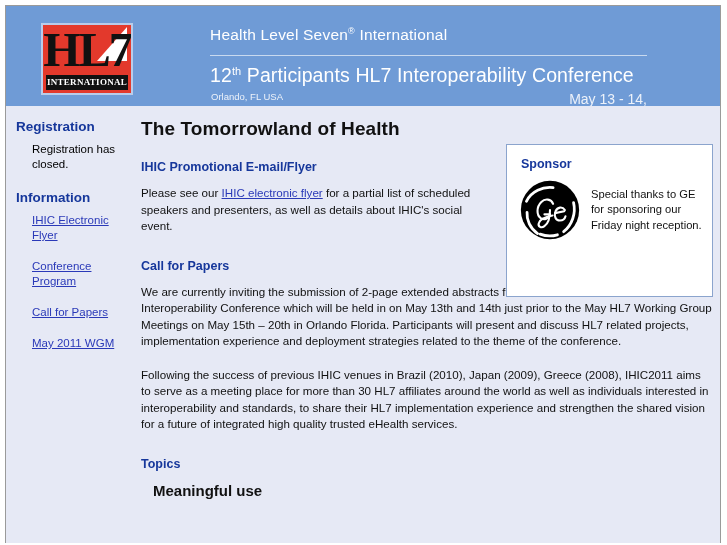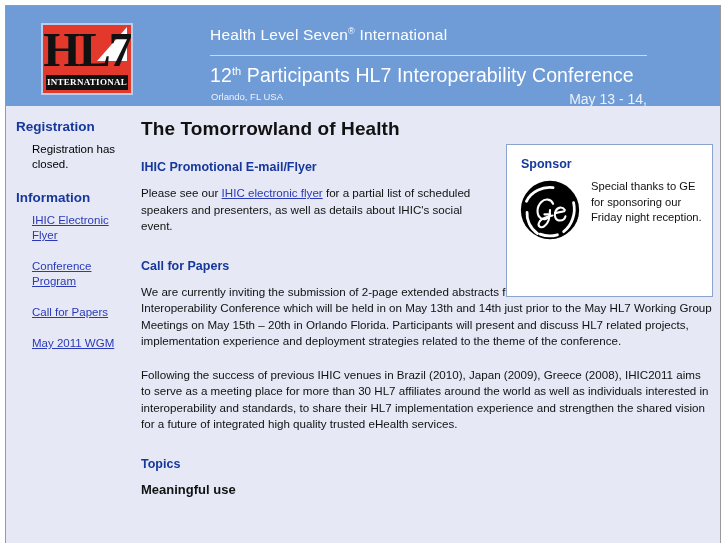--- a/index.html
+++ b/index.html
@@ -180,24 +180,24 @@
     line-height: 16.5px;
     margin: 0 0 17px 0;
   }
   p.body-txt.narrow { width: 355px; }
   p.body-txt a {
     color: #2a39b8;
     text-decoration: underline;
   }
   p.bold-item {
     color: #111111;
-    font-size: 13px;
+    font-size: 15px;
     font-weight: bold;
     line-height: 16px;
-    margin: 0;
+    margin: 12px;
   }
 
   
   #sponsor-box {
     position: absolute;
     right: 7px;
     top: 38px;
     width: 207px;
     height: 153px;
     background: #ffffff;
@@ -206,20 +206,21 @@
   }
   #sponsor-title {
     color: #16379b;
     font-size: 12.5px;
     font-weight: bold;
     margin: 12px 0 0 14px;
   }
   #sponsor-body {
     display: flex;
     margin: 8px 0 0 12px;
+    align-items: center;
   }
   #ge-logo {
     flex: 0 0 auto;
     width: 62px;
     height: 62px;
   }
   #sponsor-text {
     margin-left: 10px;
     color: #111111;
     font-size: 11.2px;

